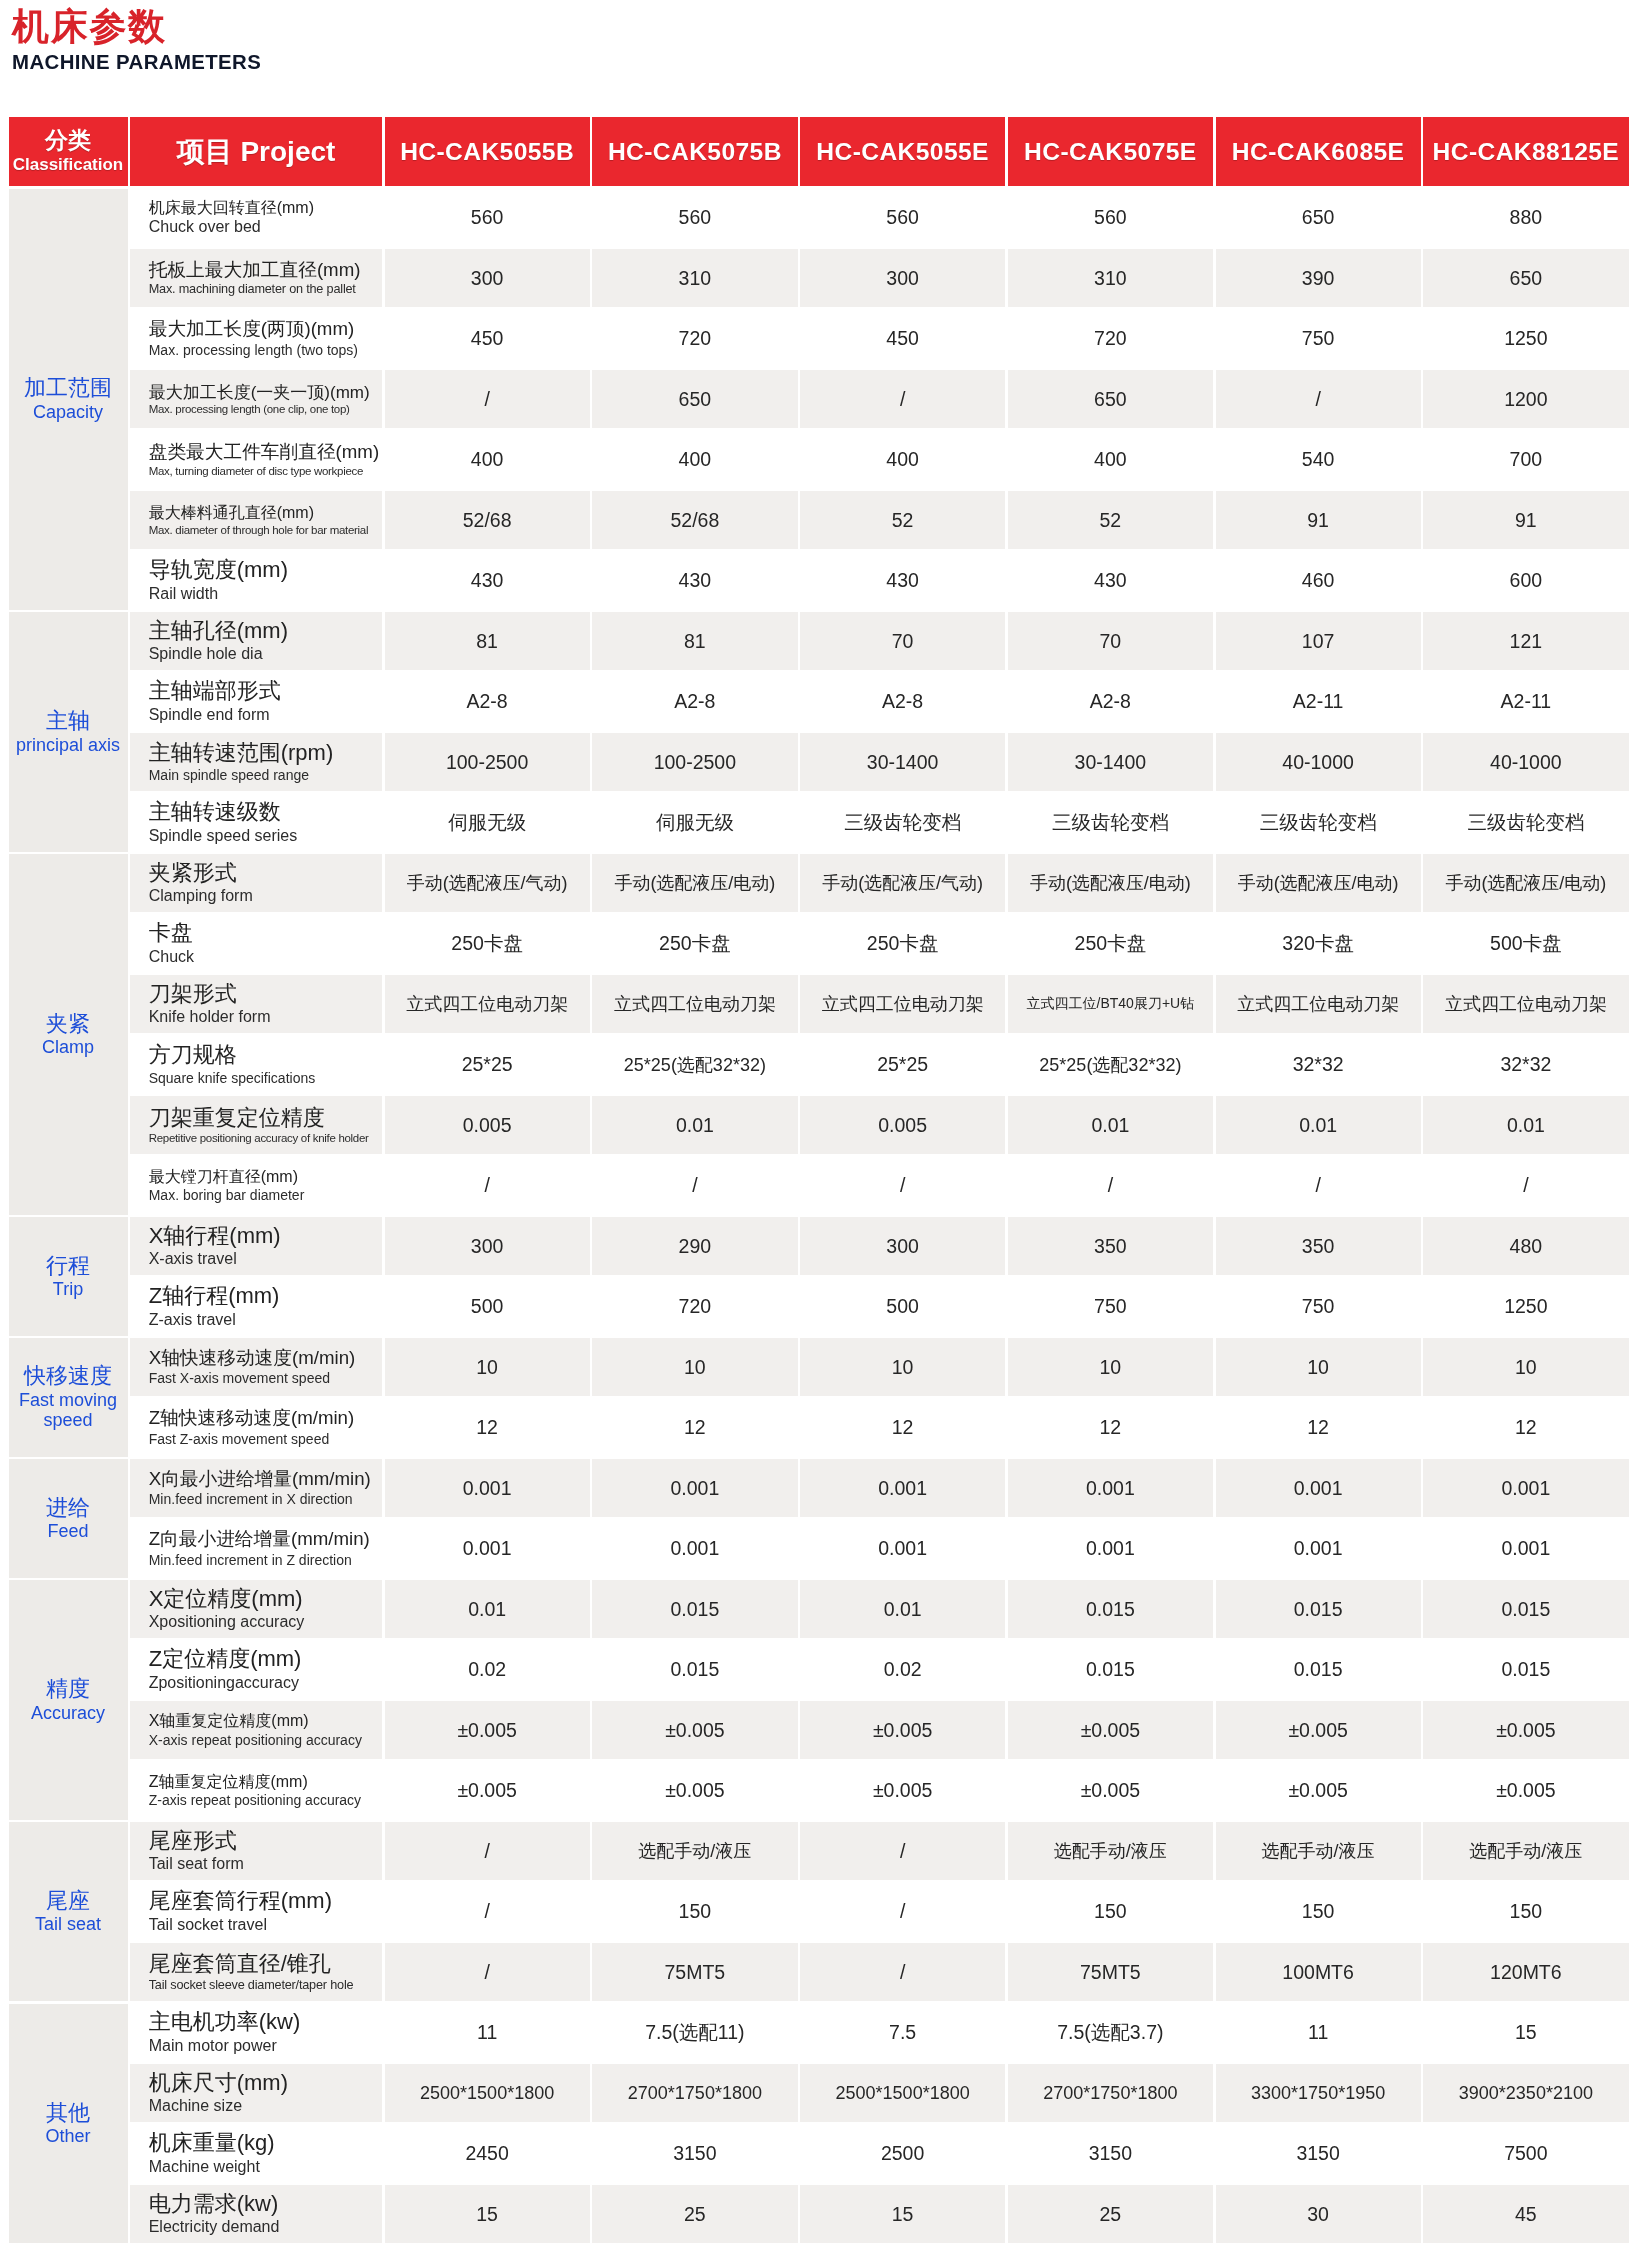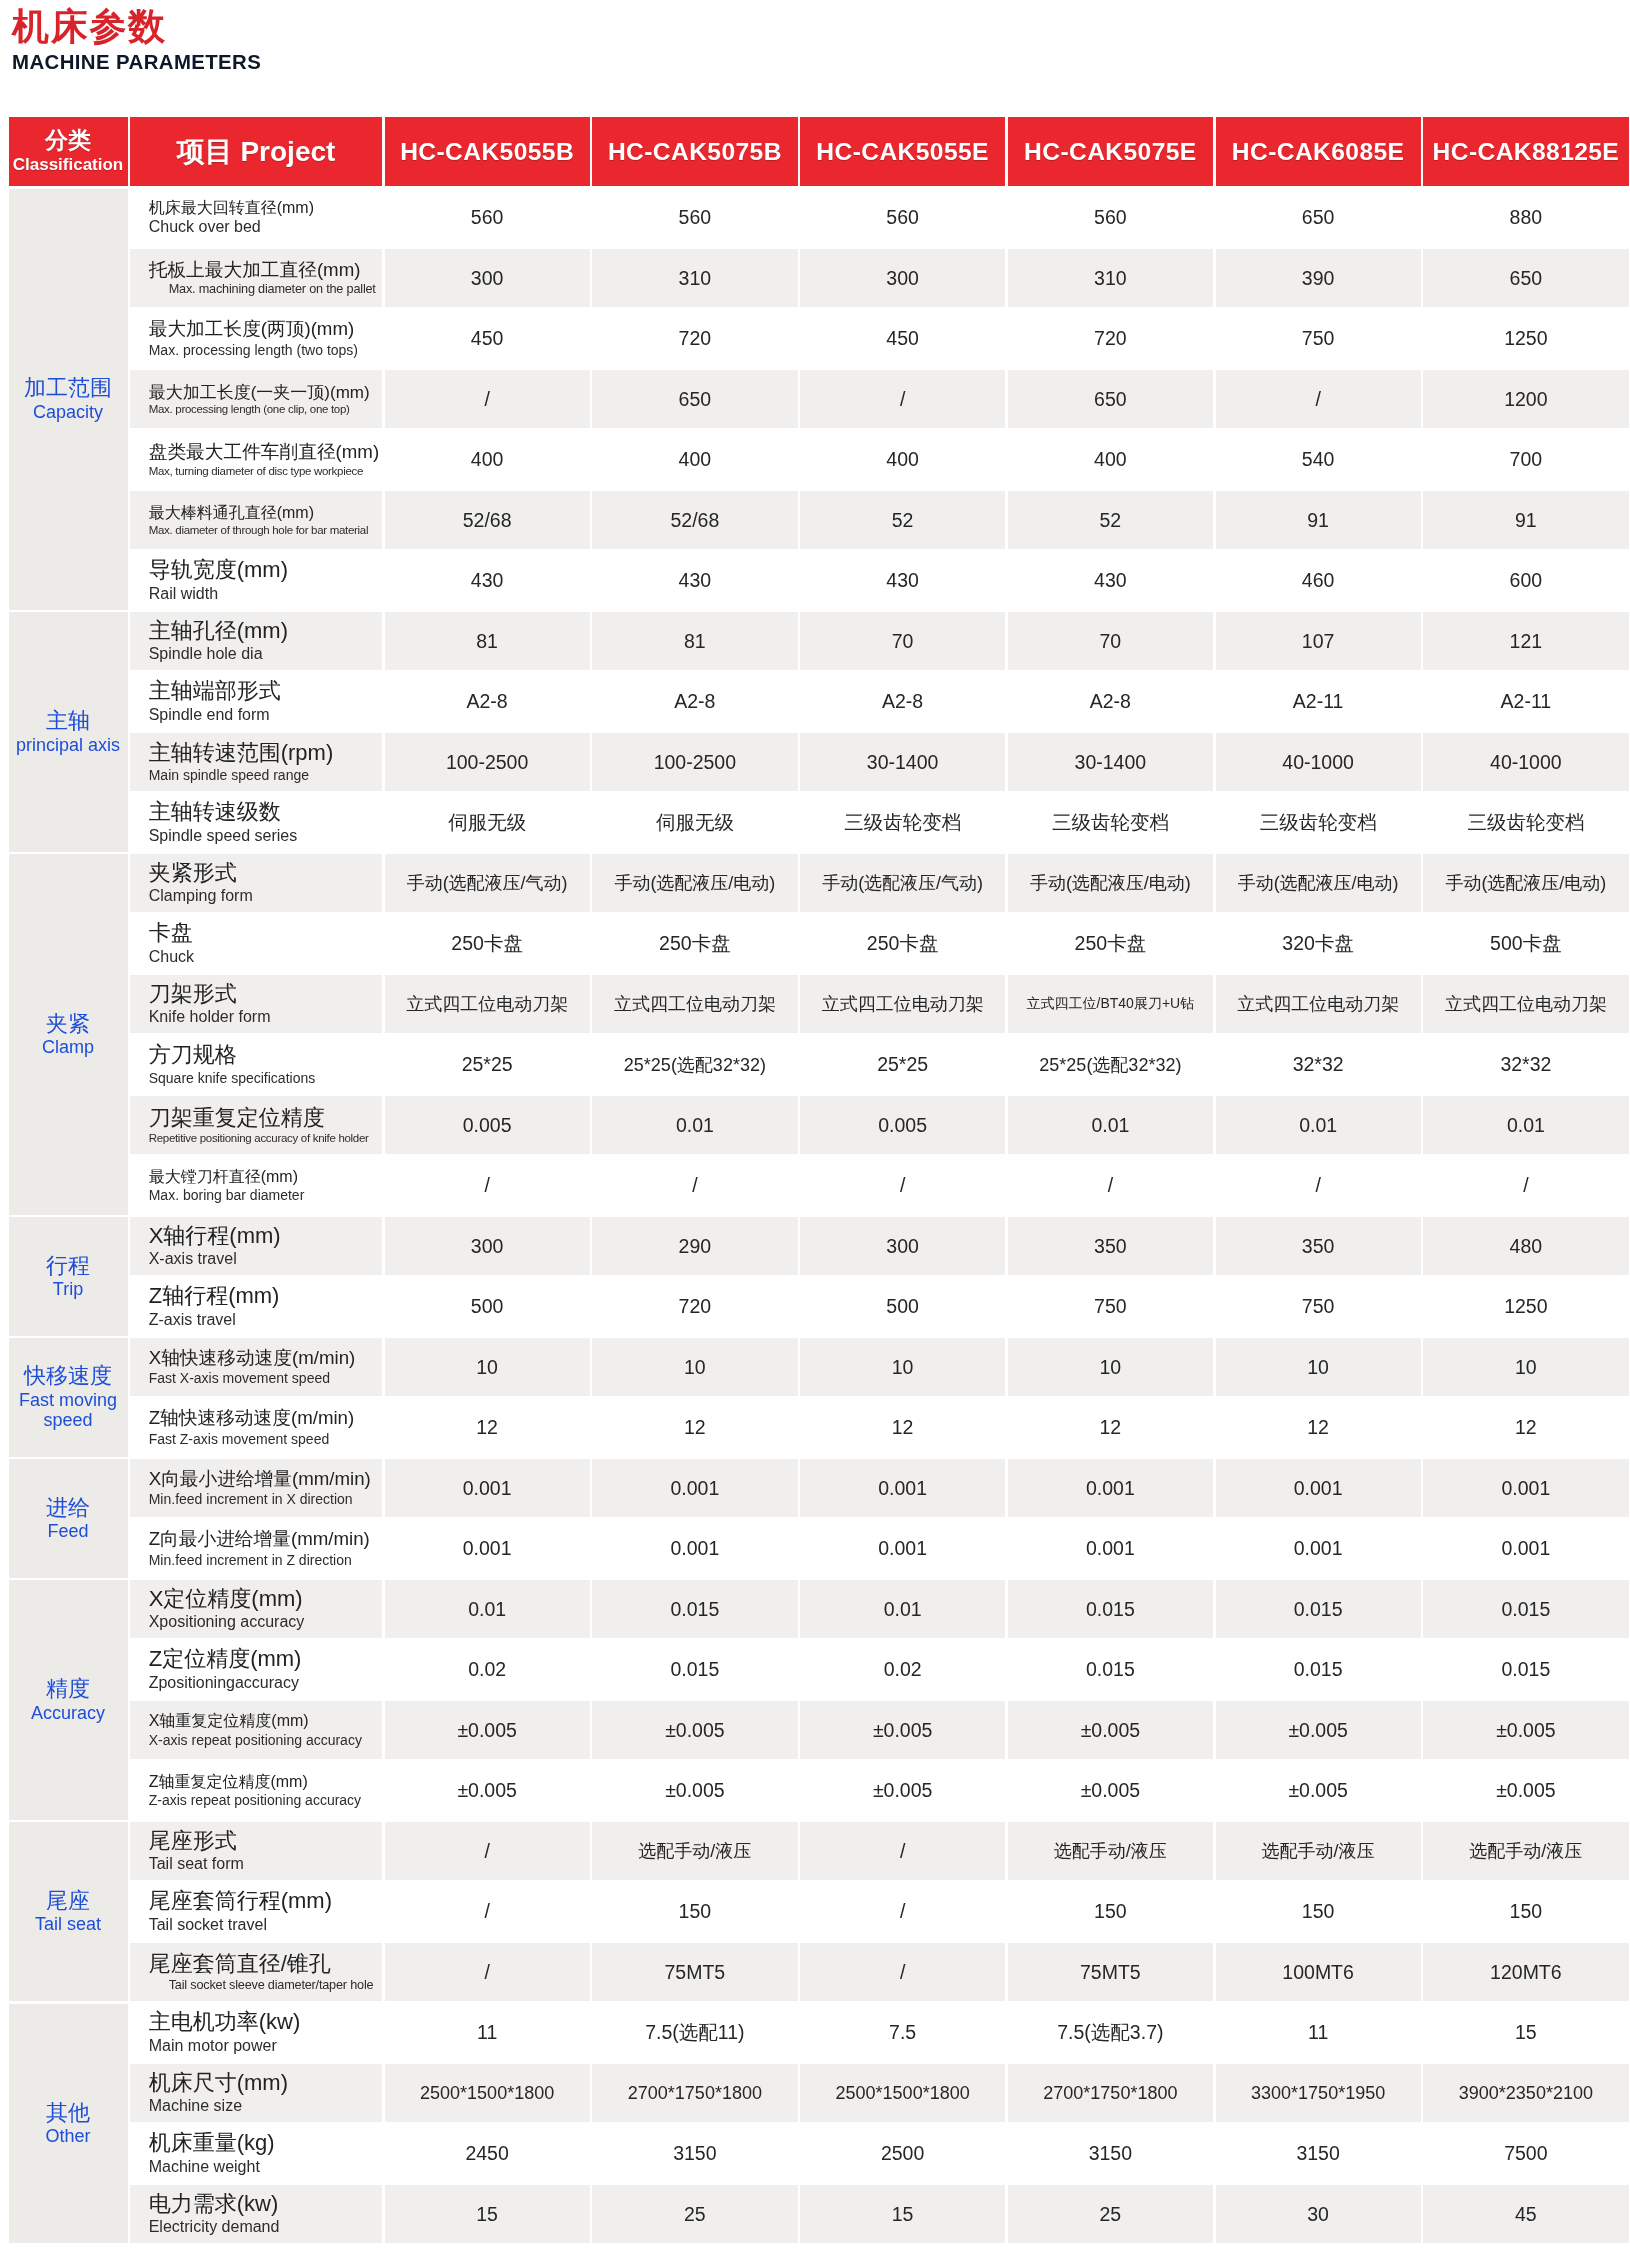--- a/index.html
+++ b/index.html
@@ -52,21 +52,21 @@
   }
   .vcell{
     background:#fff;display:flex;align-items:center;justify-content:center;
     overflow:hidden;color:#262626;text-align:center;
   }
   .pcell.alt,.vcell.alt{background:var(--row-alt);}
 
   .p-zh{color:#222;line-height:1.12;}
   .zh-l{font-size:22px;} .zh-m{font-size:16px;} .zh-s{font-size:18.7px;} .zh-xs{font-size:17px;}
   .p-en{color:#2c2c2c;margin-top:1.7px;white-space:nowrap;}
-  .en-l{font-size:16px;} .en-m{font-size:14px;} .en-s{font-size:12.7px;letter-spacing:-0.2px;margin-left:20px;}
+  .en-l{font-size:16px;} .en-m{font-size:14px;} .en-s{font-size:12.7px;letter-spacing:-0.2px;}
   .en-xs{font-size:11.5px;letter-spacing:-0.3px;}
 
   .v-l{font-size:19.5px;} .v-m{font-size:18px;} .v-xs{font-size:14px;}
 </style>
 </head>
 <body>
 
 <div class="title-block">
   <div class="title-zh">机床参数</div>
   <div class="title-en">MACHINE PARAMETERS</div>

